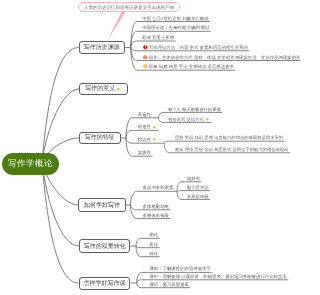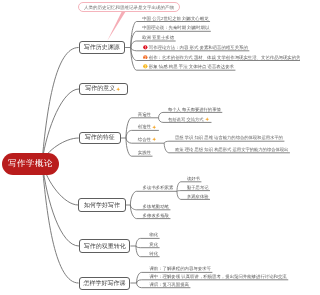--- a/index.html
+++ b/index.html
@@ -95,21 +95,21 @@
       <path d="M181 199.4 L 209.984375 199.4" fill="none" stroke="#6e6e6e" stroke-width="0.85"></path>
       <path d="M136.5 209.8 L 170.44375 209.8" fill="none" stroke="#6e6e6e" stroke-width="0.85"></path>
       <path d="M136.5 218.6 L 170.44375 218.6" fill="none" stroke="#6e6e6e" stroke-width="0.85"></path>
       <path d="M140.5 238.4 L 159.58125 238.4" fill="none" stroke="#6e6e6e" stroke-width="0.85"></path>
       <path d="M140.5 247.7 L 159.58125 247.7" fill="none" stroke="#6e6e6e" stroke-width="0.85"></path>
       <path d="M140.5 256.7 L 159.58125 256.7" fill="none" stroke="#6e6e6e" stroke-width="0.85"></path>
       <path d="M141.5 272.4 L 212.36875 272.4" fill="none" stroke="#6e6e6e" stroke-width="0.85"></path>
       <path d="M141.5 279.8 L 288.24375 279.8" fill="none" stroke="#6e6e6e" stroke-width="0.85"></path>
       <path d="M141.5 287.7 L 190.415625 287.7" fill="none" stroke="#6e6e6e" stroke-width="0.85"></path>
     </svg>
-<div class="root" style="left: 2px; top: 153px; width: 57px; height: 22px; background: #b91c1c; color: rgb(255, 255, 255);">
+<div class="root" style="left: 2px; top: 153px; width: 57px; height: 22px; background: #4d7c0f; color: rgb(255, 255, 255);">
       <span>写作学概论</span>
     </div>
     <div class="callout" style="left: 78px; top: 2px; width: 102px; height: 10px; border: 0.8px solid rgb(245, 180, 188);">
       <span>人类的历史记忆和思维记录是文字出现的产物</span>
     </div>
     <div class="l2" style="left: 78.6px; top: 41.4px; width: 46.5px; height: 12.2px;">
       <span>写作历史渊源</span>
     </div>
     <div class="leaf d3" style="left: 142.2px; top: 14.5px; height: 7px;">
       <span>中国 公元2世纪之前 刘勰文心雕龙</span>

